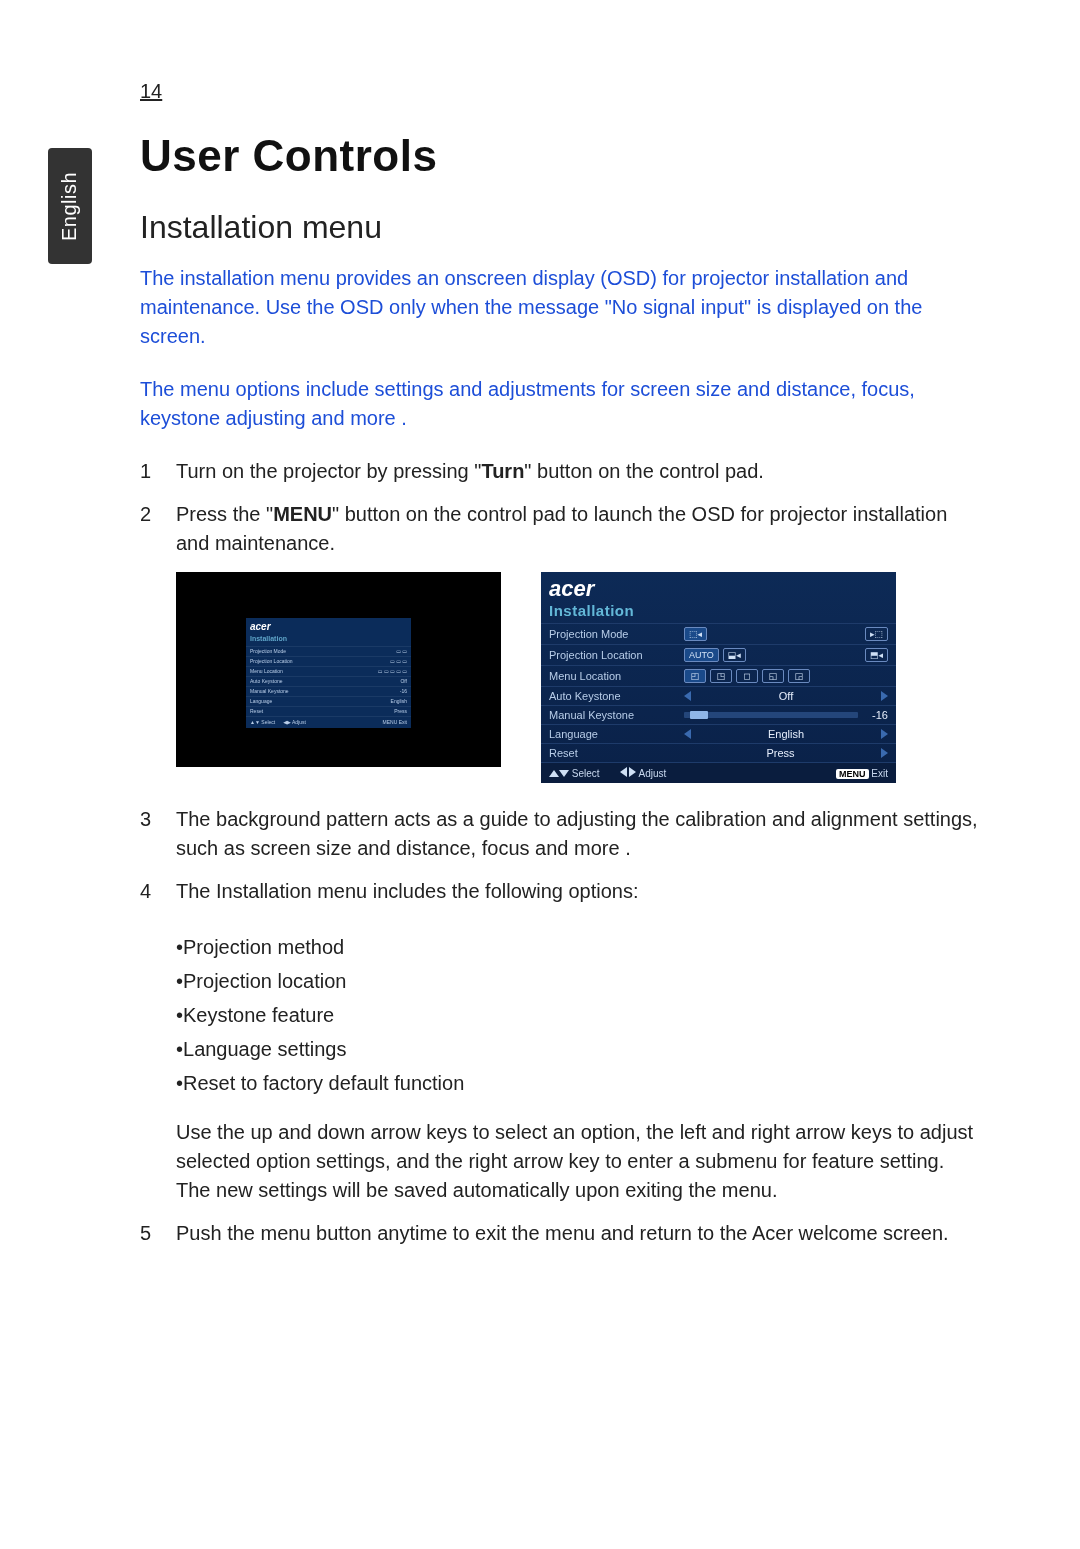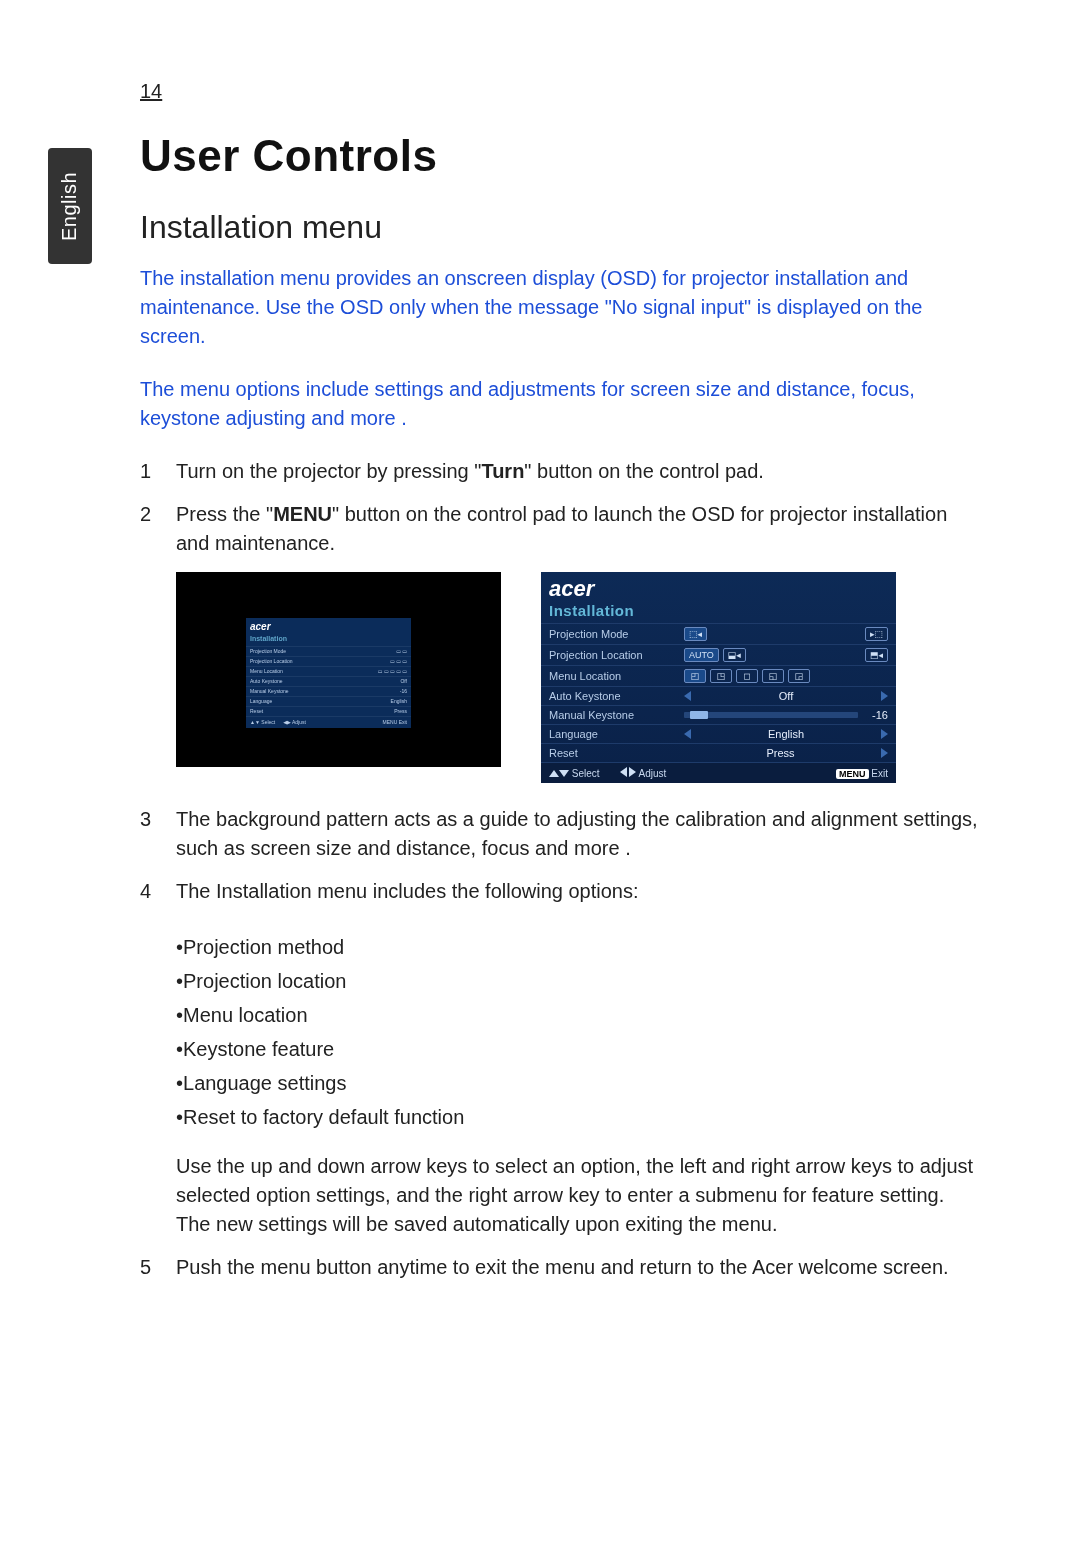--- a/index.html
+++ b/index.html
@@ -228,21 +228,20 @@
       <span class="num">3</span>
       <span class="txt">The background pattern acts as a guide to adjusting the calibration and alignment settings, such as screen size and distance, focus and more .</span>
     </li>
     <li>
       <span class="num">4</span>
       <span class="txt">
         <span>The Installation menu includes the following options:</span>
         <div class="sublist">
           <div>•Projection method</div>
           <div>•Projection location</div>
-          <div>•Menu location</div>
           <div>•Keystone feature</div>
           <div>•Language settings</div>
           <div>•Reset to factory default function</div>
         </div>
         <div class="sub-para">Use the up and down arrow keys to select an option, the left and right arrow keys to adjust selected option settings, and the right arrow key to enter a submenu for feature setting. The new settings will be saved automatically upon exiting the menu.</div>
       </span>
     </li>
     <li>
       <span class="num">5</span>
       <span class="txt">Push the menu button anytime to exit the menu and return to the Acer welcome screen.</span>

